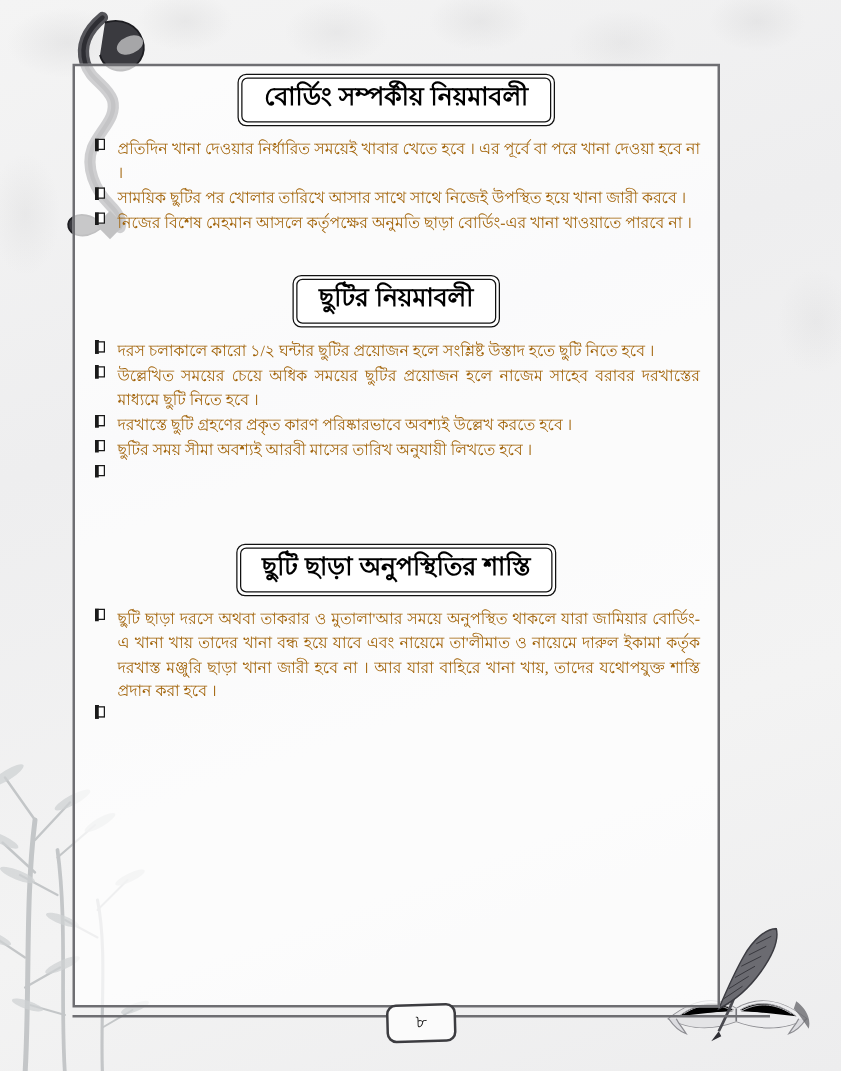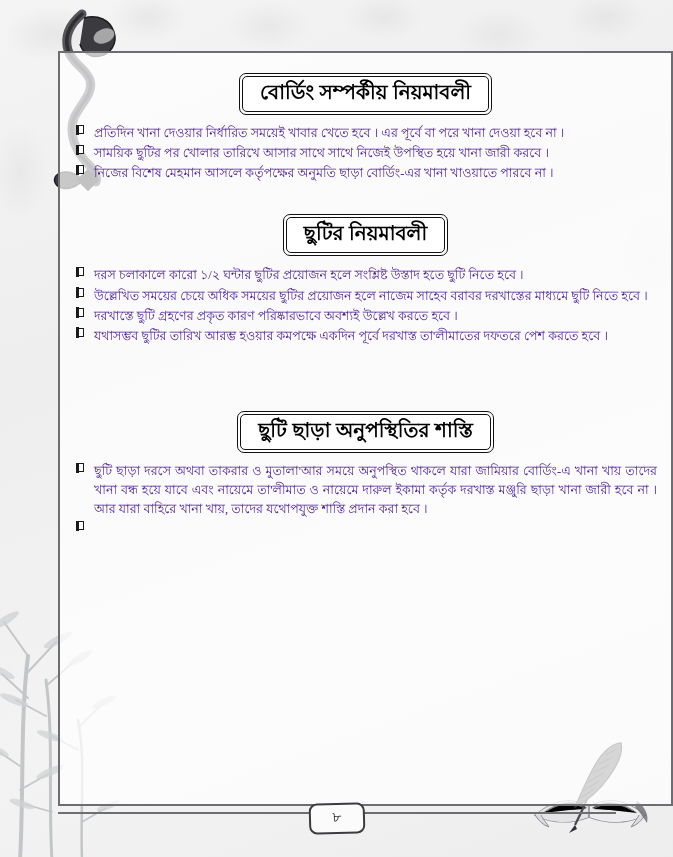--- a/index.html
+++ b/index.html
@@ -58,26 +58,26 @@
     width: 120px;
     height: 190px;
     pointer-events: none;
   }
 
   
   #frame {
     position: absolute;
     left: 58px;
     top: 51px;
-    width: 615px;
+    width: 518px;
     height: 755px;
     border: 2px solid #6e6e72;
     background: rgba(255,255,255,0.72);
     box-sizing: border-box;
-    padding: 20px 14px 0 14px;
+    padding: 6px 14px 0 14px;
   }
 
   
   .heading-wrap {
     display: flex;
     justify-content: center;
     margin: 0;
   }
   .heading-box {
     display: inline-block;
@@ -103,21 +103,21 @@
     list-style: none;
     margin: 0;
     padding: 0;
   }
   ul.rules li {
     position: relative;
     padding-left: 20px;
     margin: 0 0 1px 0;
     font-size: 12.6px;
     line-height: 1.52;
-    color: #4c1d95;
+    color: #a16207;
     text-align: justify;
     font-family: "Liberation Serif", "DejaVu Serif", serif;
   }
   ul.rules li .bullet {
     position: absolute;
     left: 2px;
     top: 1px;
     width: 8px;
     height: 9px;
     border: 1.4px solid #1a1a1a;
@@ -258,22 +258,22 @@
       <div class="heading-inner">ছুটির নিয়মাবলী</div>
     </div>
   </div>
   <div class="lead-gap"></div>
   <ul class="rules">
     <li><span class="bullet"></span></li>
     <li><span class="bullet"></span><span>দরস চলাকালে কারো  ১/২ ঘন্টার ছুটির প্রয়োজন হলে সংশ্লিষ্ট উস্তাদ হতে ছুটি নিতে হবে ।</span></li>
     <li><span class="bullet"></span><span>উল্লেখিত সময়ের  চেয়ে অধিক সময়ের ছুটির প্রয়োজন হলে নাজেম সাহেব বরাবর দরখাস্তের মাধ্যমে ছুটি নিতে হবে ।</span></li>
     <li><span class="bullet"></span></li>
     <li><span class="bullet"></span><span>দরখাস্তে ছুটি গ্রহণের প্রকৃত কারণ পরিষ্কারভাবে অবশ্যই উল্লেখ করতে হবে ।</span></li>
-    <li><span class="bullet"></span></li>
-    <li><span class="bullet"></span><span>যথাসম্ভব ছুটির তারিখ আরম্ভ হওয়ার কমপক্ষে একদিন পূর্বে দরখাস্ত তা'লীমাতের দফতরে পেশ করতে হবে ।</span></li>
+    <li><span class="bullet"></span><span>ছুটির সময় সীমা অবশ্যই আরবী মাসের তারিখ অনুযায়ী লিখতে হবে ।</span></li>
+    <li><span class="bullet"></span></li>
   </ul>
 
   <div class="gap-after-sec2"></div>
 
   <div class="heading-wrap">
     <div class="heading-box">
       <div class="heading-inner">ছুটি ছাড়া অনুপস্থিতির শাস্তি</div>
     </div>
   </div>
   <div class="lead-gap"></div>

